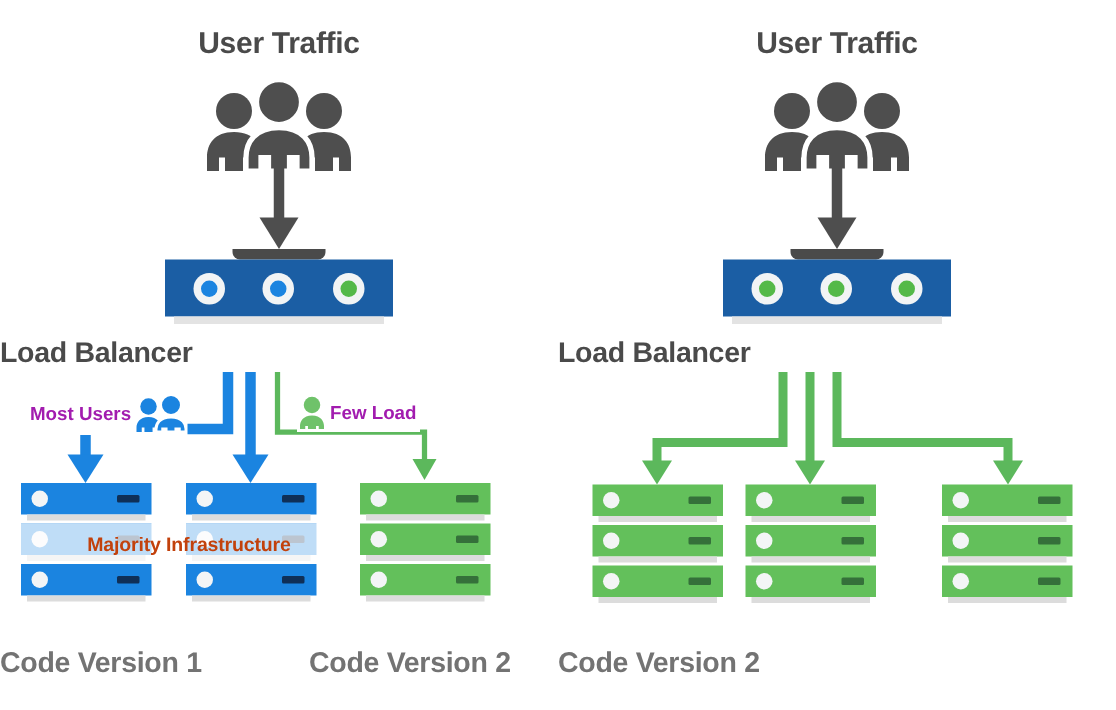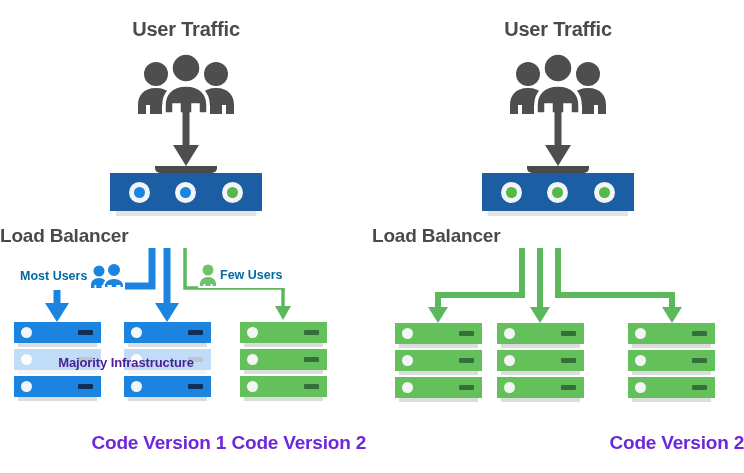--- a/index.html
+++ b/index.html
@@ -41,22 +41,22 @@
     left: 0;
     font-size: 19px;
     font-weight: bold;
     color: #4a4a4a;
     letter-spacing: -0.2px;
   }
   .title-version {
     top: 432px;
     font-size: 19px;
     font-weight: bold;
-    color: #6d28d9;
-    text-align: right;
+    color: #737373;
+    text-align: left;
     letter-spacing: -0.2px;
   }
 
   
   .people-group { top: 52px; width: 372px; left: 0; height: 62px; }
   .people-group svg { display: block; margin: 0 auto; }
 
   
   .main-arrow { top: 112px; width: 372px; left: 0; height: 56px; }
   .main-arrow svg { display: block; margin: 0 auto; }
@@ -113,21 +113,21 @@
   
   .connectors { top: 0; left: 0; width: 372px; height: 473px; pointer-events: none; }
 
   
   .chip {
     display: flex;
     align-items: center;
     gap: 3px;
     font-size: 12.5px;
     font-weight: bold;
-    color: #0369a1;
+    color: #a21caf;
     white-space: nowrap;
     background: #ffffff;
   }
   .chip-most  { top: 262px; left: 18px; padding: 2px 1px 2px 2px; }
   .chip-few   { top: 262px; left: 198px; padding: 2px 2px 2px 1px; }
   .chip svg { display: block; }
 
   
   .stack { width: 87px; }
   .server {
@@ -171,21 +171,21 @@
     left: 0; width: 372px;
     height: 27px;
     background: rgba(255,255,255,0.72);
     display: flex;
     align-items: center;
     justify-content: center;
   }
   .infra-caption {
     font-size: 13px;
     font-weight: bold;
-    color: #4c1d95;
+    color: #c2410c;
     letter-spacing: -0.1px;
     white-space: nowrap;
   }
 </style>
 </head>
 <body>
 
 <div id="canvas">
 
   <div class="panel" id="panel-left">
@@ -261,21 +261,21 @@
 
     <div class="abs chip chip-few">
       <span>
         <svg width="18" height="22" viewBox="0 0 18 22">
           <g fill="#6fc26a">
             <circle cx="9" cy="6" r="5.5"></circle>
             <path d="M9 13 c-6 0 -8 4 -8 7 v2 h3.5 v-2 h1.8 v2 h5.4 v-2 h1.8 v2 h3.5 v-2 c0 -3 -2 -7 -8 -7z"></path>
           </g>
         </svg>
       </span>
-      <span>Few Users</span>
+      <span>Few Load</span>
     </div>
 
     <div class="abs stack" style="top:322px; left:14px;">
       <div class="server blue">
         <div class="body">
             <span class="led"></span>
             <span class="bar"></span>
           </div>
           <div class="shade"></div>
       </div>

